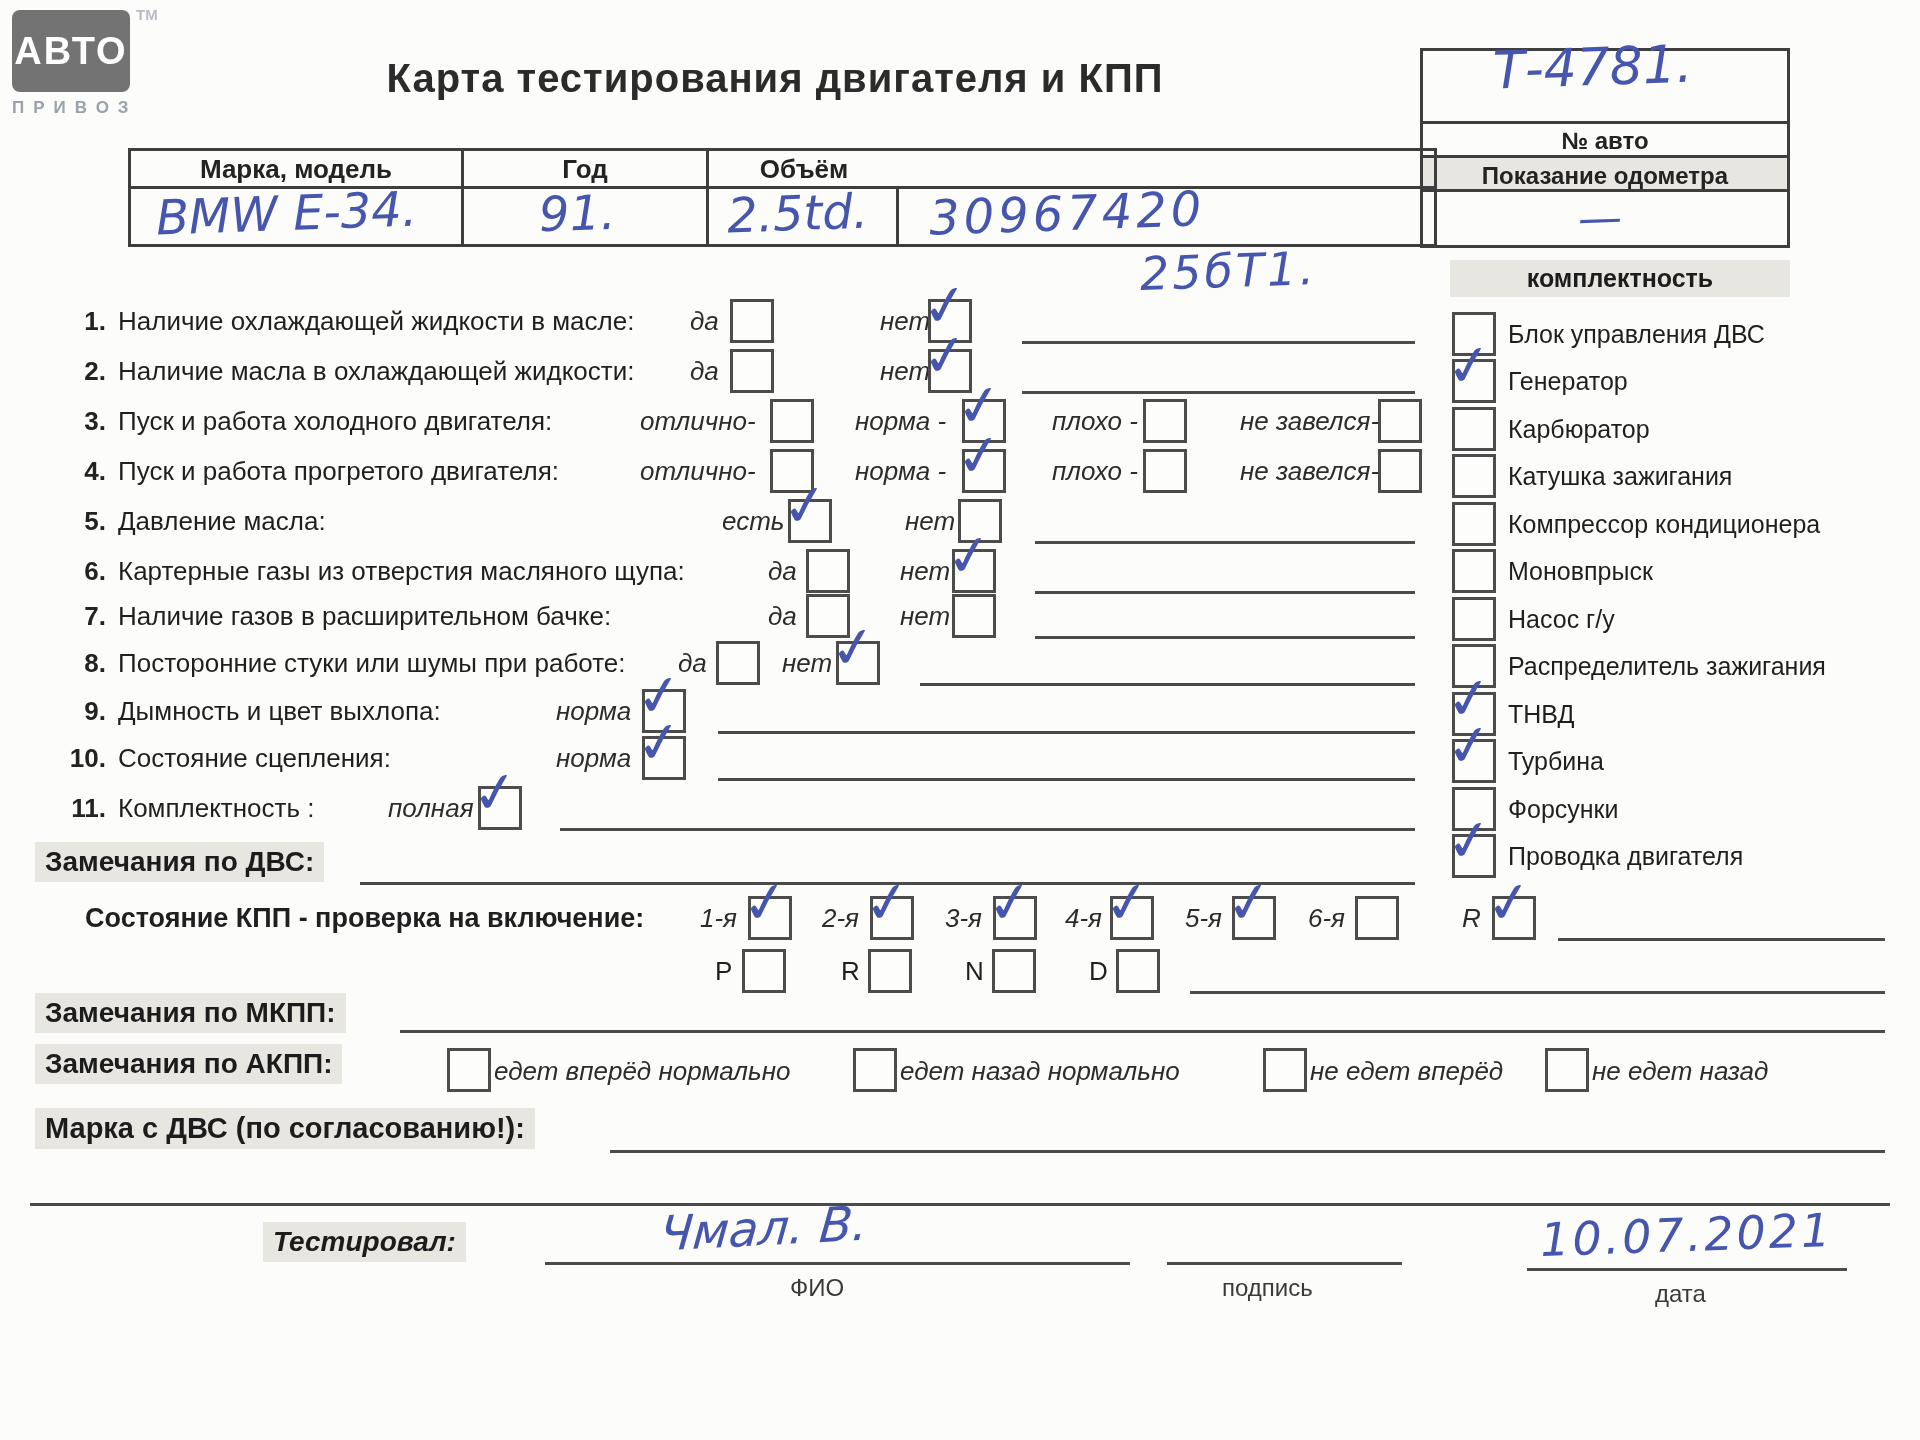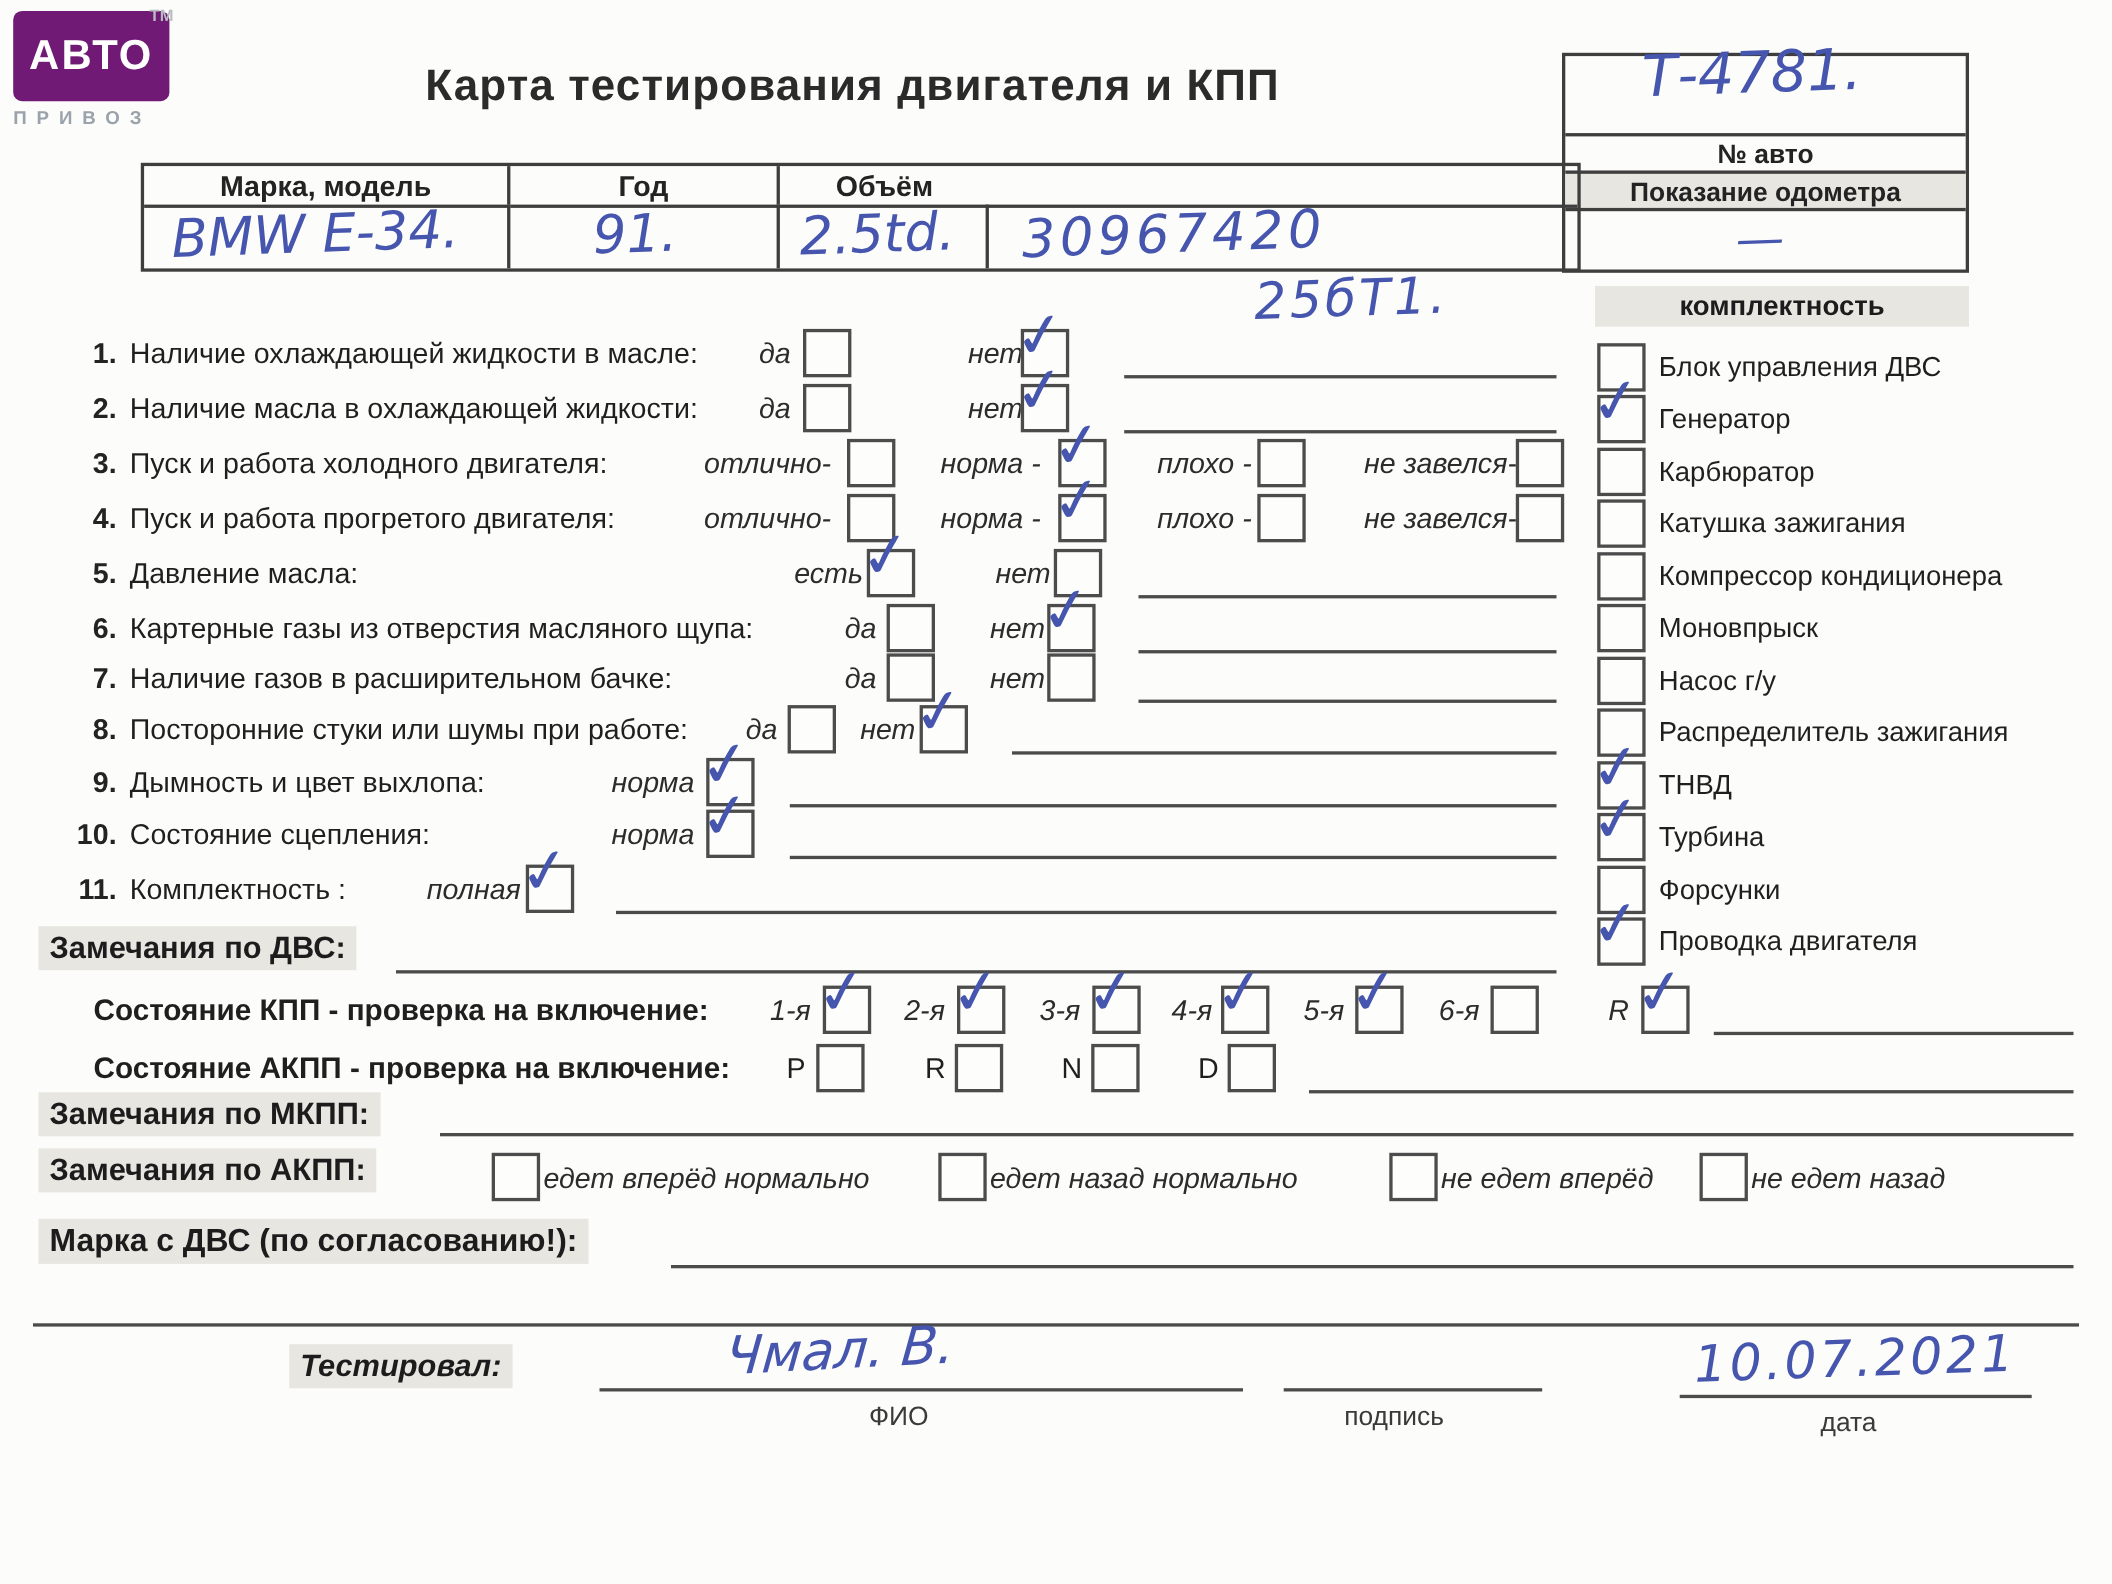--- a/index.html
+++ b/index.html
@@ -18,21 +18,21 @@
   .lbl{position:absolute;top:9px;font-size:26px;white-space:nowrap;color:#1f1f1f;}
   .opt{position:absolute;top:9px;font-size:26px;font-style:italic;white-space:nowrap;color:#2c2c2c;}
   .boldlbl{font-weight:bold;}
   .wline{position:absolute;height:3px;background:#4b4b4b;}
   .shade{position:absolute;background:#e8e6e1;font-weight:bold;font-size:27px;
          padding:4px 10px;white-space:nowrap;color:#1c1c1c;}
   .hw{position:absolute;font-style:italic;color:#4655ad;white-space:nowrap;
       font-family:"DejaVu Sans",sans-serif;transform:rotate(-2deg);}
 
   
-  .logo-box{position:absolute;left:12px;top:10px;width:142px;height:82px;background:#701a75;
+  .logo-box{position:absolute;left:12px;top:10px;width:118px;height:82px;background:#737373;
             border-radius:8px;display:flex;align-items:center;justify-content:center;}
   .logo-brand{color:#ffffff;font-weight:bold;font-size:38px;letter-spacing:2px;}
   .logo-tm{position:absolute;left:136px;top:6px;font-size:15px;color:#b9bcc2;font-weight:bold;}
   .logo-sub{position:absolute;left:12px;top:98px;width:122px;font-size:17px;font-weight:bold;
             color:#9aa2ab;letter-spacing:9px;}
 
   .title{position:absolute;left:360px;top:56px;width:830px;text-align:center;
          font-weight:bold;font-size:40px;color:#2b2b2b;letter-spacing:1px;}
 
   
@@ -322,21 +322,20 @@
     <span class="opt" style="left:1308px;top:11px">6-я</span>
     <span class="cb" style="left:1355px;top:4px" data-on="false"></span>
     <span class="opt" style="left:1462px;top:11px">R</span>
     <span class="cb" style="left:1492px;top:4px" data-on="true">
         <span class="tick">✓</span>
       </span>
     <span class="wline" style="left:1558px;top:46px;width:327px"></span>
   </div>
 
   <div class="row" style="top:945px;height:50px">
-    <span class="lbl boldlbl" style="left:85px;top:11px;font-size:27px;">Состояние АКПП - проверка на включение:</span>
     <span class="lbl" style="left:715px;top:11px">P</span>
     <span class="cb" style="left:742px;top:4px" data-on="false"></span>
     <span class="lbl" style="left:841px;top:11px">R</span>
     <span class="cb" style="left:868px;top:4px" data-on="false"></span>
     <span class="lbl" style="left:965px;top:11px">N</span>
     <span class="cb" style="left:992px;top:4px" data-on="false"></span>
     <span class="lbl" style="left:1089px;top:11px">D</span>
     <span class="cb" style="left:1116px;top:4px" data-on="false"></span>
     <span class="wline" style="left:1190px;top:46px;width:695px"></span>
   </div>

